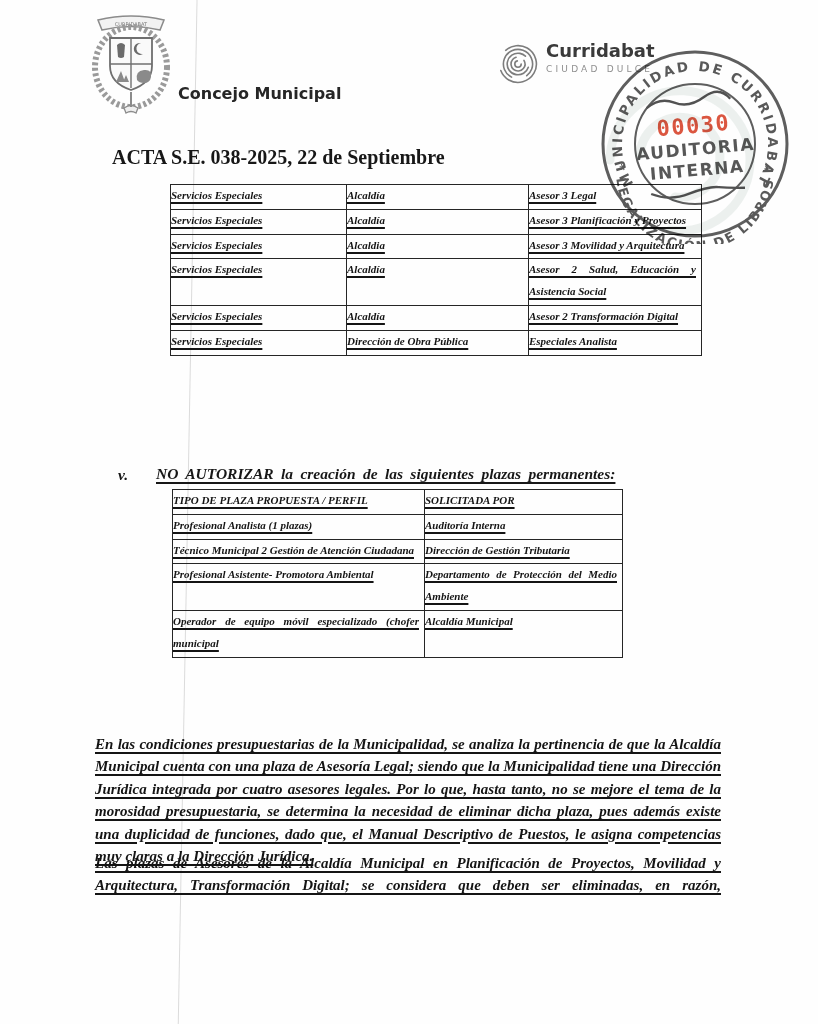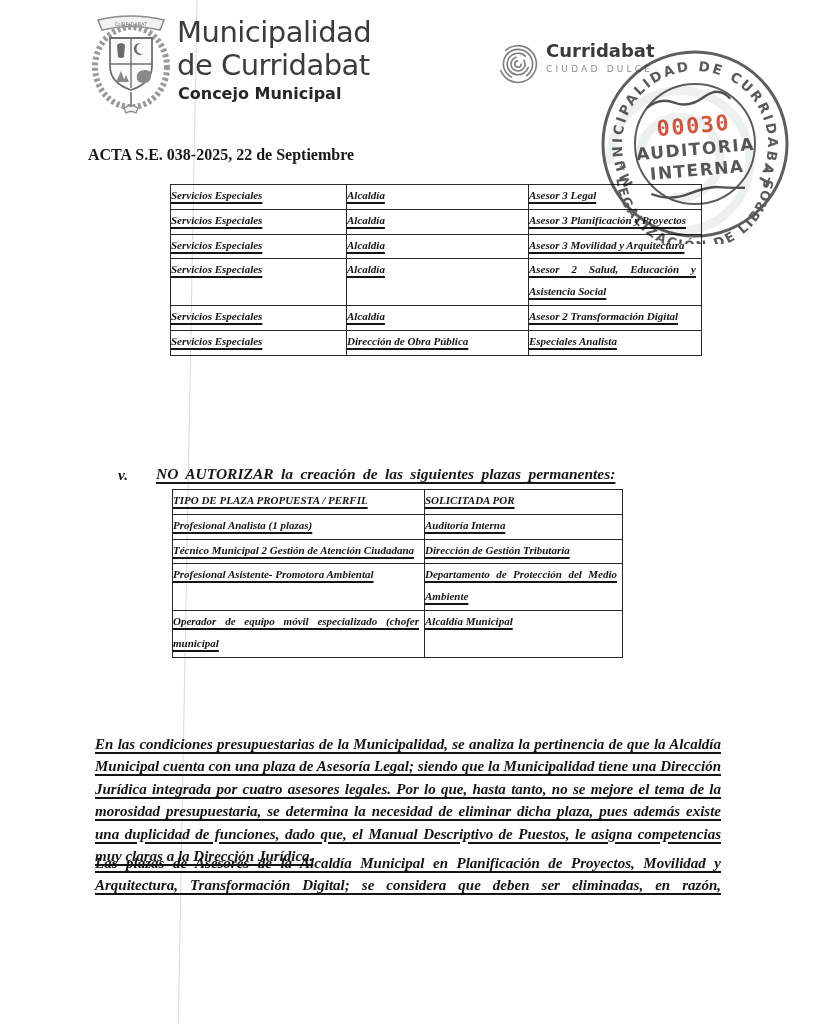--- a/index.html
+++ b/index.html
@@ -15,21 +15,21 @@
   .brand-txt{margin-left:7px;}
   .brand-name{font-family:"DejaVu Sans",sans-serif;font-weight:bold;font-size:18px;color:#3a3a3a;line-height:22px;}
   .brand-tag{font-family:"DejaVu Sans",sans-serif;font-size:9px;letter-spacing:3.2px;color:#8f8f8f;margin-top:2px;}
   .watermark{position:absolute;left:570px;top:40px;opacity:.18;}
   .stamp{position:absolute;left:595px;top:44px;width:200px;height:200px;z-index:9;
          mix-blend-mode:multiply;opacity:.9;pointer-events:none;}
   
   .fold{position:absolute;left:187px;top:-40px;width:1px;height:1120px;
         background:rgba(40,40,40,.16);transform:rotate(1.05deg);z-index:5;}
   
-  .doc-title{position:absolute;left:88px;top:146px;font-size:16px;font-weight:bold;}
+  .doc-title{position:absolute;left:112px;top:146px;font-size:20px;font-weight:bold;}
   
   table{border-collapse:collapse;table-layout:fixed;position:absolute;}
   td,th{border:1.6px solid #262626;padding:0 5px 2px 0;vertical-align:top;text-align:justify;
         font-style:italic;font-weight:bold;font-size:11px;line-height:21.8px;color:#141414;}
   th{text-align:justify;margin-left:43px;}
   .u{text-decoration:underline;text-decoration-thickness:1.5px;text-underline-offset:3px;}
   #t1{left:170px;top:184px;width:531px;z-index:2;}
   #t2{left:172px;top:489px;width:450px;z-index:2;}
   
   .item-v{position:absolute;left:118px;top:466px;font-style:italic;font-weight:bold;font-size:15.5px;}
@@ -56,24 +56,20 @@
     <line x1="24" y1="52" x2="66" y2="52" stroke="#6f6f6f" stroke-width="1.4"></line>
     <line x1="45" y1="26" x2="45" y2="76" stroke="#6f6f6f" stroke-width="1.4"></line>
     <path d="M31 33 q4 -4 8 0 l-1 12 q-3 2 -6 0 Z" fill="#6b6b6b"></path>
     <path d="M55 31 a6 6 0 1 0 2 11 a4.5 4.5 0 1 1 -2 -11 Z" fill="#6b6b6b"></path>
     <path d="M30 70 l5 -11 l4 11 Z M37 70 l3 -7 l3 7 Z" fill="#8a8a8a"></path>
     <path d="M51 68 q-2 -9 7 -10 q8 -1 7 7 q-1 6 -7 6 q-5 0 -7 -3 Z" fill="#8a8a8a"></path>
     <path d="M38 96 q7 -5 14 0 l-2 5 q-5 -3 -10 0 Z" fill="#efefef" stroke="#8b8b8b" stroke-width="1.3"></path>
     <line x1="45" y1="80" x2="45" y2="95" stroke="#8b8b8b" stroke-width="2"></line>
   </svg>
 
-  <div class="org">
-    <div>Municipalidad</div>
-    <div>de Curridabat</div>
-  </div>
   <div class="org-sub">Concejo Municipal</div>
 
   <div class="brand">
     <svg width="42" height="46" viewBox="0 0 42 46">
       <g fill="none" stroke="#7d7d7d" stroke-width="1.6" stroke-linecap="round">
         <circle cx="21" cy="24" r="3.2" stroke-dasharray="14 6"></circle>
         <circle cx="21" cy="24" r="7" stroke-dasharray="26 9" transform="rotate(40 21 24)"></circle>
         <circle cx="21" cy="24" r="10.8" stroke-dasharray="40 12" transform="rotate(100 21 24)"></circle>
         <circle cx="21" cy="24" r="14.6" stroke-dasharray="54 16" transform="rotate(200 21 24)"></circle>
         <circle cx="21" cy="24" r="18.4" stroke-dasharray="70 22" transform="rotate(300 21 24)"></circle>

